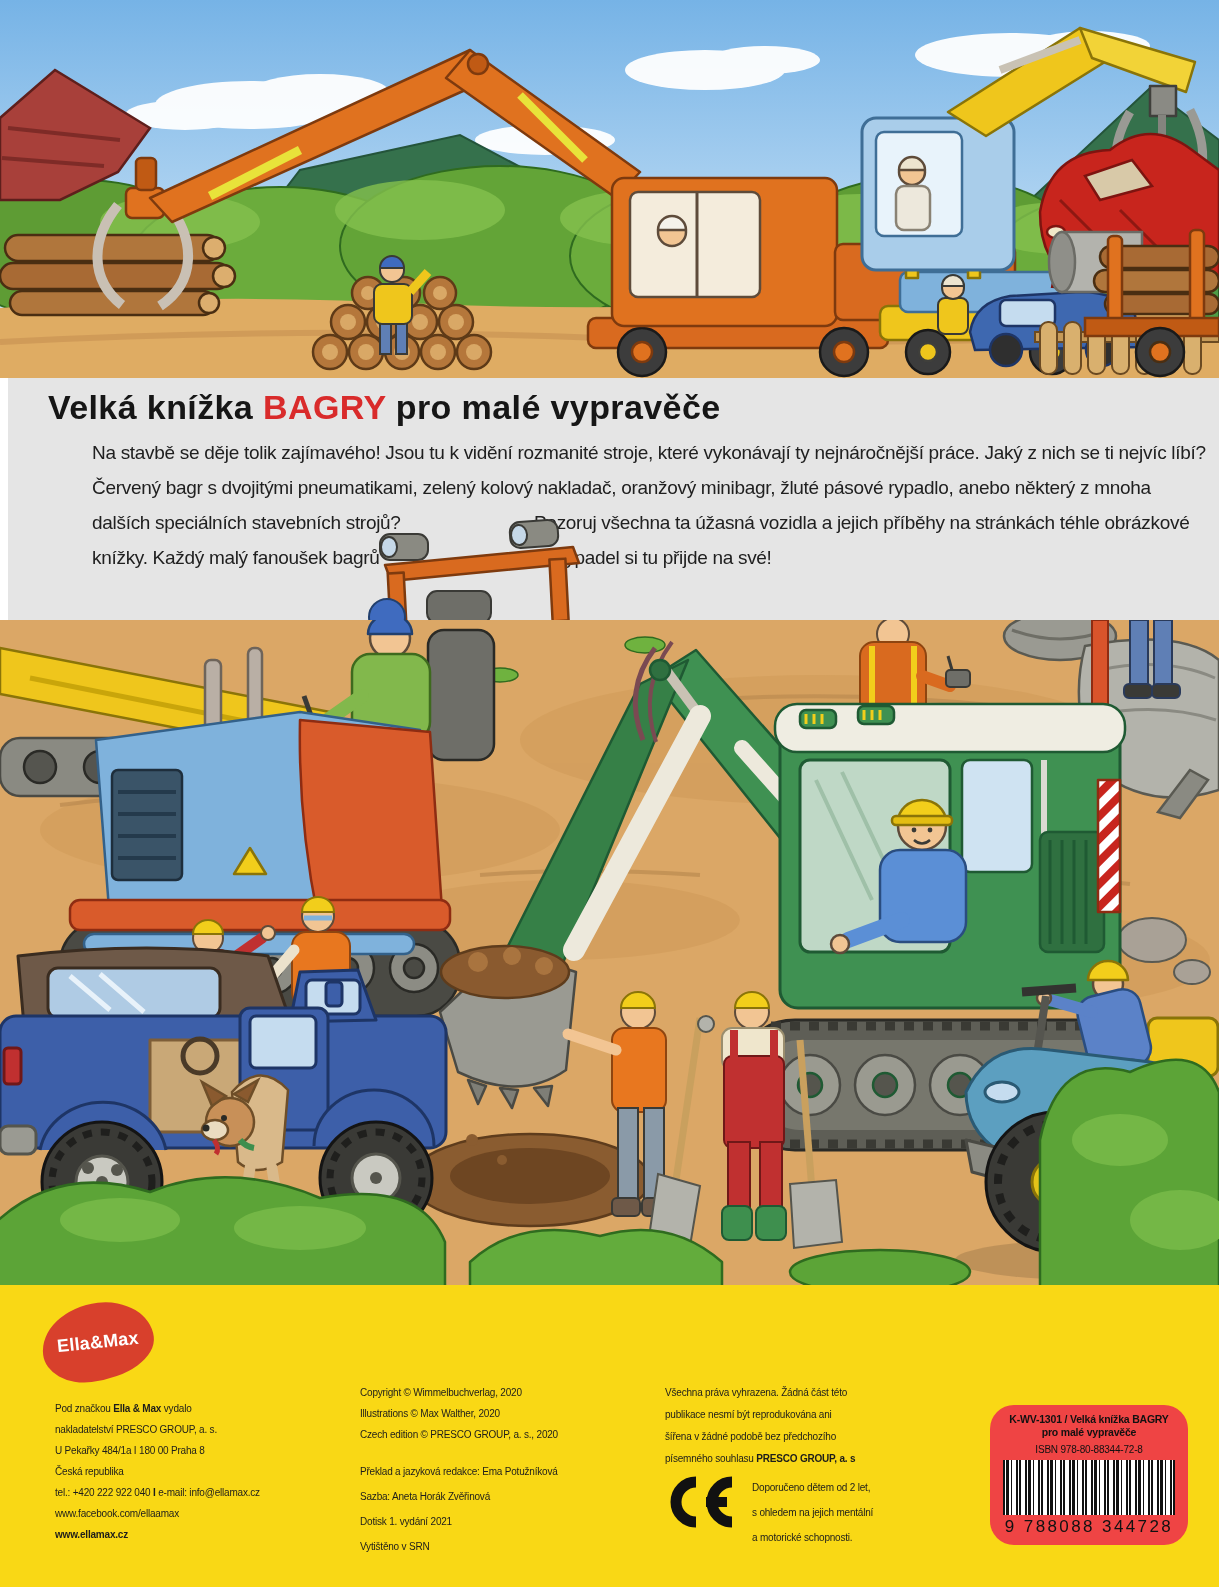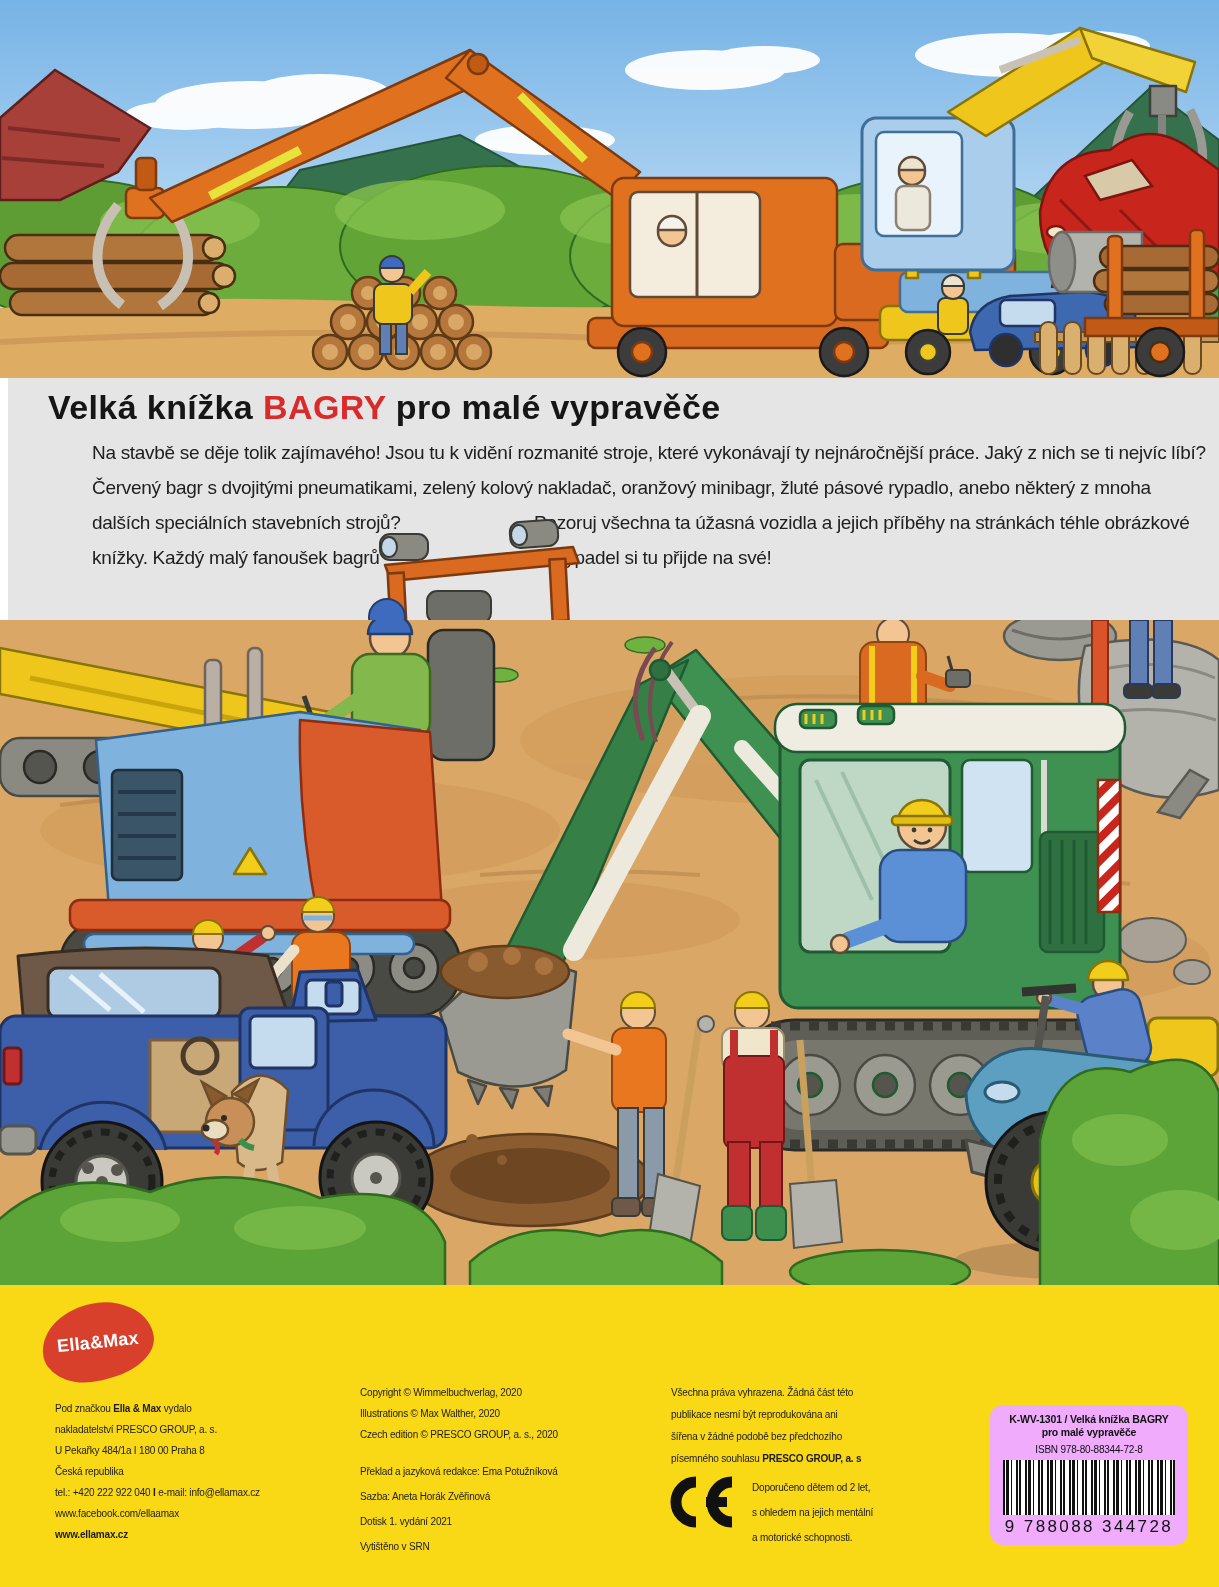--- a/index.html
+++ b/index.html
@@ -28,25 +28,25 @@
              display:flex;align-items:center;justify-content:center;}
   .logo-blob span{color:#fff;font-weight:bold;font-size:18px;letter-spacing:.2px;transform:rotate(1deg);}
   .fcol{position:absolute;}
   .fline{height:21px;line-height:21px;font-size:10px;letter-spacing:-.2px;white-space:nowrap;color:#1d1d1b;}
   .fline.tall{height:25px;line-height:25px;}
   .fline b{font-weight:bold;}
   .spacer{height:14px;}
   .col-publisher{left:55px;top:113px;}
   .col-credits{left:360px;top:97px;}
   .col-rights{left:665px;top:97px;}
-  .col-rights .fline{height:22px;line-height:22px;margin-left:6px;}
+  .col-rights .fline{height:22px;line-height:22px;}
   .ce-row{position:absolute;left:668px;top:190px;display:flex;gap:16px;align-items:flex-start;}
   .ce-row .age .fline{height:25px;line-height:25px;}
-  .barcode-box{position:absolute;left:990px;top:120px;width:198px;height:140px;background:#f0abfc;
-               border-radius:13px;text-align:center;padding-top:8px;box-sizing:border-box;}
+  .barcode-box{position:absolute;left:990px;top:120px;width:198px;height:140px;background:#ef4444;
+               border-radius:24px;text-align:center;padding-top:8px;box-sizing:border-box;}
   .bc-t{font-size:10.5px;font-weight:bold;line-height:13px;letter-spacing:-.2px;color:#111;}
   .bc-isbn{font-size:10px;line-height:17px;margin-top:2px;color:#111;letter-spacing:-.2px;}
   .bc-bars{height:55px;margin:2px 13px 0;
      background:repeating-linear-gradient(90deg,#111 0 2px,#fff 2px 3px,#111 3px 6px,#fff 6px 8px,
      #111 8px 9px,#fff 9px 13px,#111 13px 15px,#fff 15px 16px,#111 16px 18px,#fff 18px 22px);}
   .bc-num{font-size:17px;letter-spacing:2.4px;margin-top:2px;color:#111;}
 </style>
 </head>
 <body>
 

